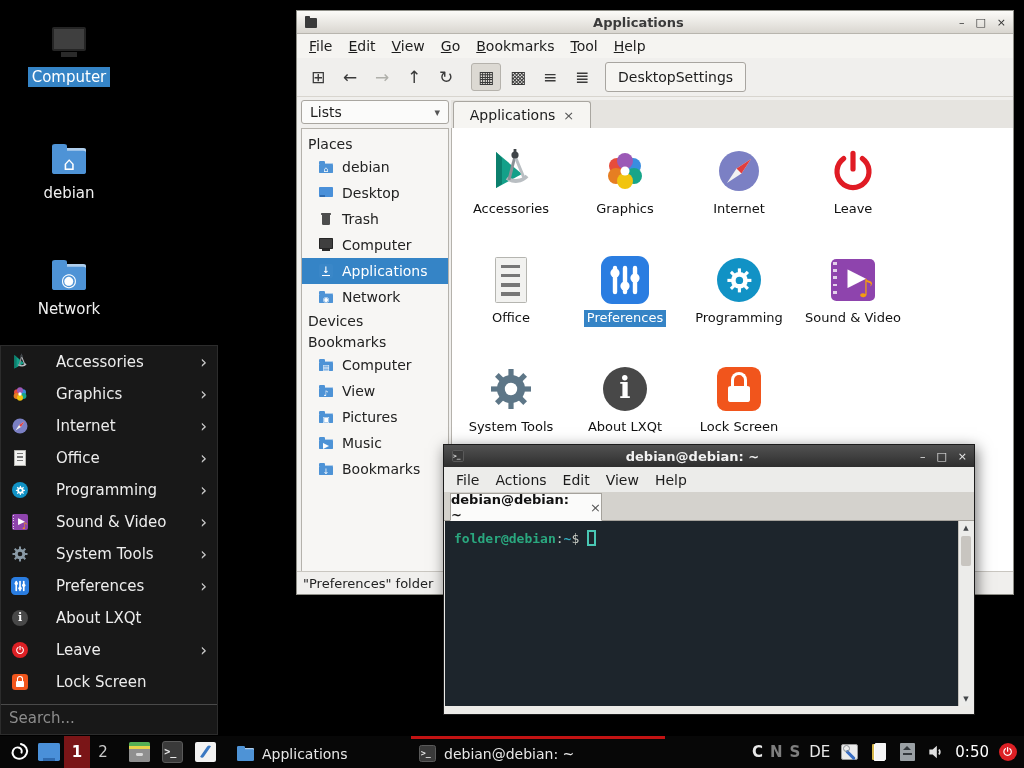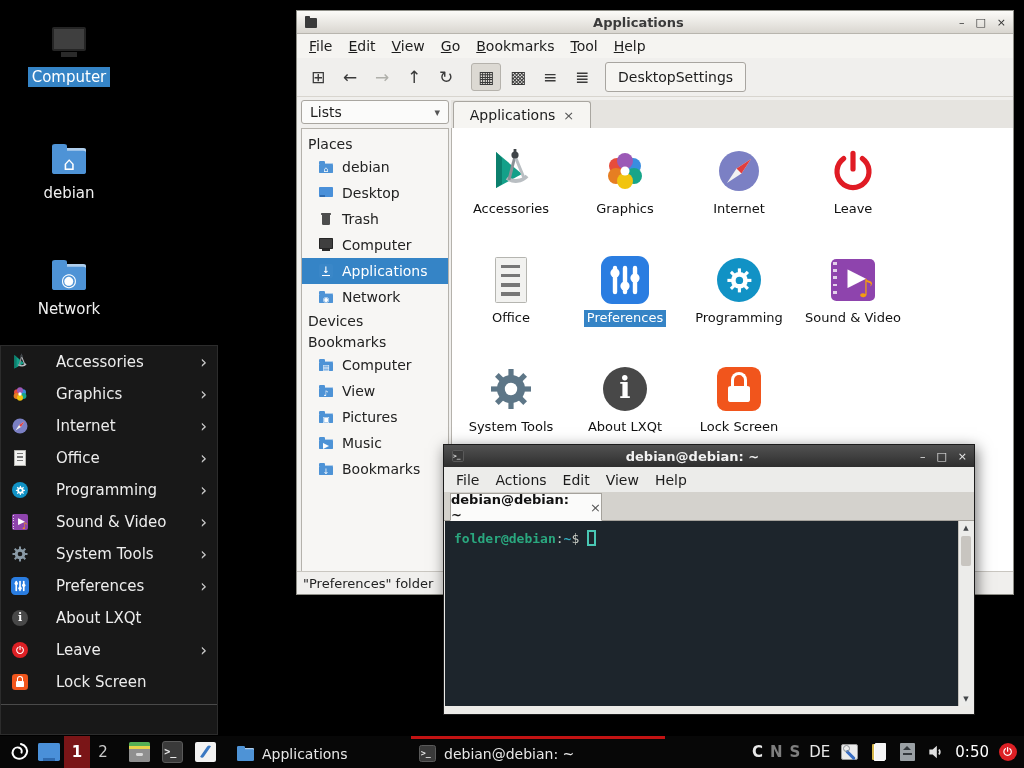--- a/index.html
+++ b/index.html
@@ -556,20 +556,21 @@
         <span class="ml">Leave</span>
         <span class="sub">›</span>
       </div>
       <div class="mrow">
         <span class="ic i-lock">
           <i class="x-lockbody"></i>
         </span>
         <span class="ml">Lock Screen</span>
       </div>
       <div class="msep"></div>
+      <div class="msearch">Search...</div>
     </div>
 
   <div class="win term">
     <div class="titlebar term-tb">
       <span class="ic i-term">
           <i class="g">&gt;_</i>
         </span>
       <span class="t">debian@debian: ~</span>
       <span class="wctl">
         <span>–</span>

